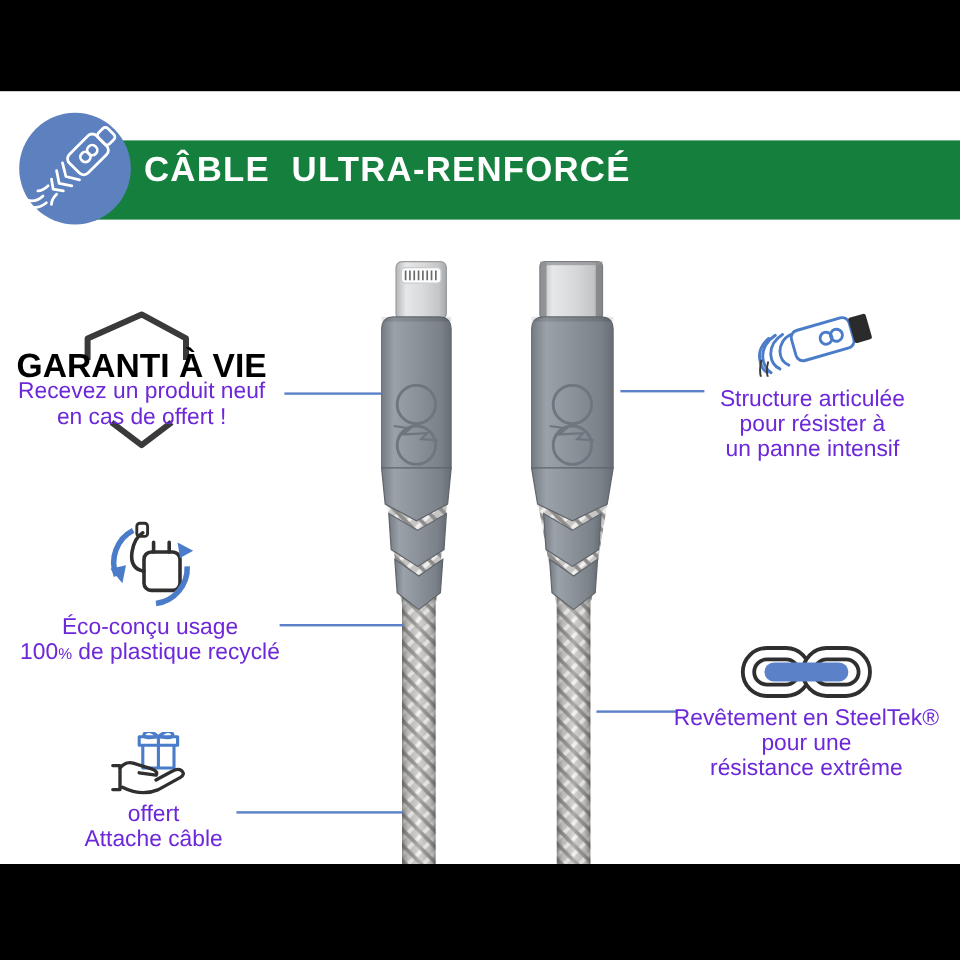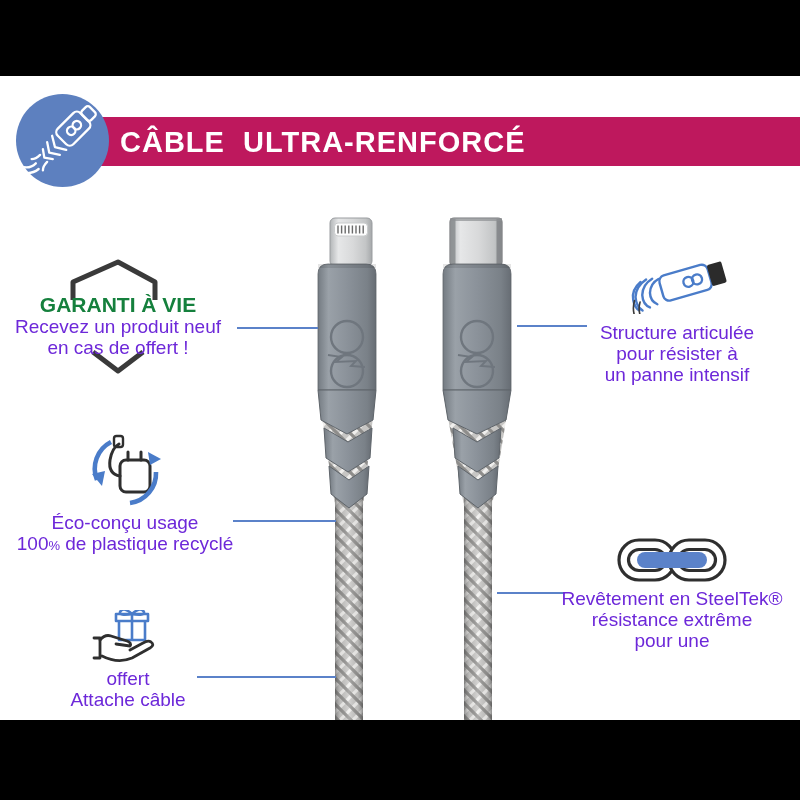--- a/index.html
+++ b/index.html
@@ -1,28 +1,28 @@
 <!DOCTYPE html>
 <html><head>
 <meta charset="utf-8">
 <style>
   html,body{margin:0;padding:0;}
   body{width:800px;height:800px;font-family:"Liberation Sans",sans-serif;background:#ffffff;}
   #stage{position:relative;width:800px;height:800px;background:#ffffff;overflow:hidden;}
   .bar{position:absolute;left:0;width:800px;background:#000;}
   #bar-top{top:0;height:76px;}
   #bar-bottom{top:720px;height:80px;}
-  #banner{position:absolute;left:64px;right:0;top:117px;height:49px;background:#be185d;}
+  #banner{position:absolute;left:64px;right:0;top:117px;height:66px;background:#15803d;}
   #banner-title{position:absolute;left:56px;top:0;height:49px;line-height:50px;
     color:#ffffff;font-size:29px;font-weight:bold;letter-spacing:1px;white-space:pre;}
   #badge{position:absolute;left:16px;top:94px;width:93px;height:93px;border-radius:50%;
     background:#5d80bf;}
   .callout{position:absolute;text-align:center;color:#3a3a3a;}
   .c-line{font-size:19px;font-weight:normal;line-height:21px;color:#6d28d9;}
-  .c-title{font-size:21px;font-weight:bold;line-height:22px;color:#15803d;}
+  .c-title{font-size:28px;font-weight:bold;line-height:22px;color:#000000;}
   .pct{font-size:13px;}
   .cline{position:absolute;height:2px;background:#5b82c9;}
   .icn{display:block;margin:0 auto;}
   svg{display:block;}
 </style>
 </head>
 <body>
 
 <div id="stage">
 
@@ -214,22 +214,22 @@
       <g fill="#ffffff" stroke="#2f2f2f" stroke-width="3.2">
         <rect x="8" y="2" width="56" height="40" rx="20"></rect>
         <rect x="17.5" y="11.5" width="37" height="21" rx="10.5"></rect>
         <rect x="58" y="2" width="56" height="40" rx="20"></rect>
         <rect x="67.5" y="11.5" width="37" height="21" rx="10.5"></rect>
       </g>
       <rect x="26" y="14" width="70" height="16" rx="8" fill="#5b82c9"></rect>
     </svg>
     <div style="margin-top:4px;">
       <div class="c-line">Revêtement en SteelTek®</div>
+      <div class="c-line">pour une</div>
       <div class="c-line">résistance extrême</div>
-      <div class="c-line">pour une</div>
     </div>
   </div>
 
   <div class="callout" style="left:43px;top:610px;width:170px;">
     <svg class="icn" width="80" height="54" viewBox="0 0 80 54">
       <g fill="none" stroke="#4a7cc9" stroke-width="2.6" stroke-linejoin="round">
         <rect x="31" y="10" width="26" height="20" fill="#ffffff"></rect>
         <rect x="28" y="4" width="32" height="7" fill="#ffffff"></rect>
         <line x1="44" y1="4" x2="44" y2="30"></line>
         <path d="M44,4 q-9,-8 -12,-2 q-1,4 12,2"></path>

